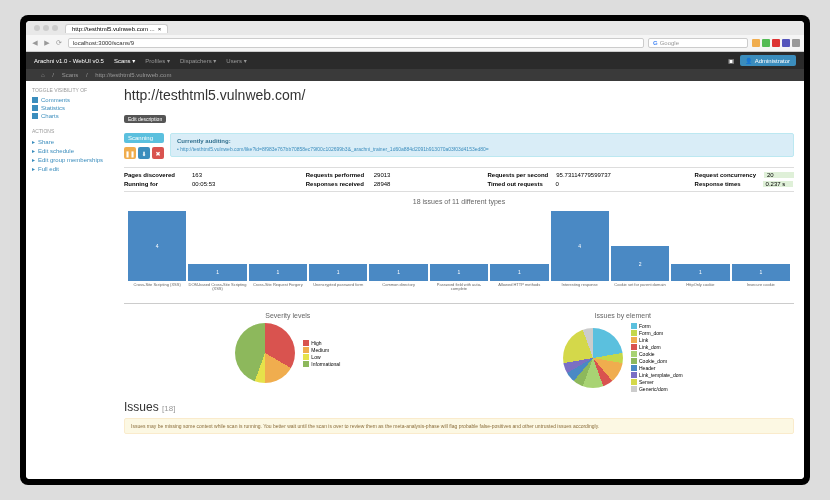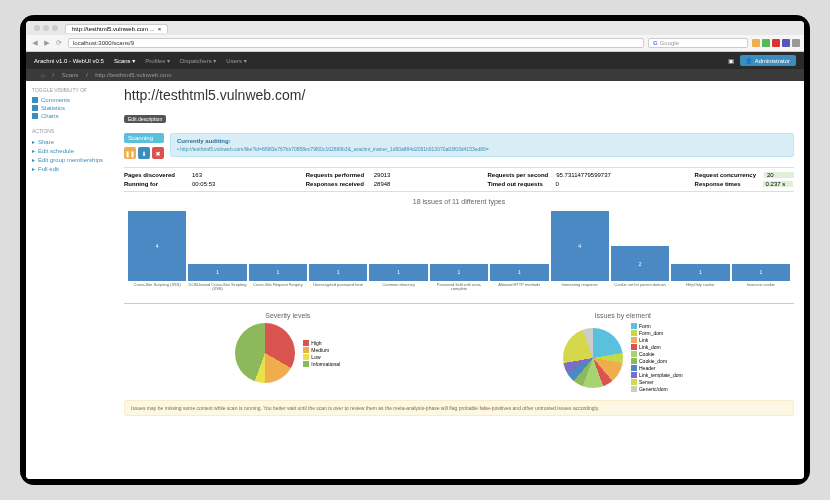--- a/index.html
+++ b/index.html
@@ -1,17 +1,17 @@
 <!DOCTYPE html>
 <html><head>
 <meta charset="utf-8">
 <style>
 *{margin:0;padding:0;box-sizing:border-box;font-family:Arial,Helvetica,sans-serif}
 body{background:#ddd;display:flex;align-items:center;justify-content:center;width:830px;height:500px}
-.monitor{width:790px;height:470px;background:#000;border-radius:14px;padding:6px}
+.monitor{width:790px;height:470px;background:#000;border-radius:8px;padding:6px}
 .screen{width:100%;height:100%;background:#fff;border-radius:4px;overflow:hidden;display:flex;flex-direction:column}
 .chrome-top{background:#e8e8e8;border-bottom:1px solid #ccc}
 .tab-row{display:flex;align-items:center;padding:2px 4px;gap:3px;height:14px}
 .traffic{display:flex;gap:3px;padding:0 4px}
 .dot{width:6px;height:6px;border-radius:50%;background:#ccc}
 .tab{background:#fff;border:1px solid #ccc;border-bottom:none;border-radius:3px 3px 0 0;padding:1px 6px;font-size:6px;display:flex;align-items:center;gap:3px}
 .addr-row{display:flex;align-items:center;padding:2px 4px;gap:4px;background:#f5f5f5;height:16px}
 .nav-btns{display:flex;gap:2px}
 .nav-btn{width:10px;height:10px;color:#999;font-size:7px;display:flex;align-items:center;justify-content:center}
 .url-bar{flex:1;background:#fff;border:1px solid #ccc;border-radius:2px;padding:1px 4px;font-size:6px;color:#333}
@@ -335,19 +335,22 @@
                   </div>
                   <div class="leg-item">
                     <span class="leg-sw" style="background: rgb(204, 204, 204);"></span>
                     <span>Generic/dom</span>
                   </div>
                 </div>
         </div>
       </div>
     </div>
 
+    <div class="issues-h">
+      <span>Issues</span> <span class="cnt">[18]</span>
+    </div>
     <div class="warn-box">Issues may be missing some context while scan is running.
 You better wait until the scan is over to review them as the meta-analysis-phase will flag probable false-positives and other untrusted issues accordingly.</div>
   </div>
 </div>
 
 </div>
 </div>
 
 </body></html>

